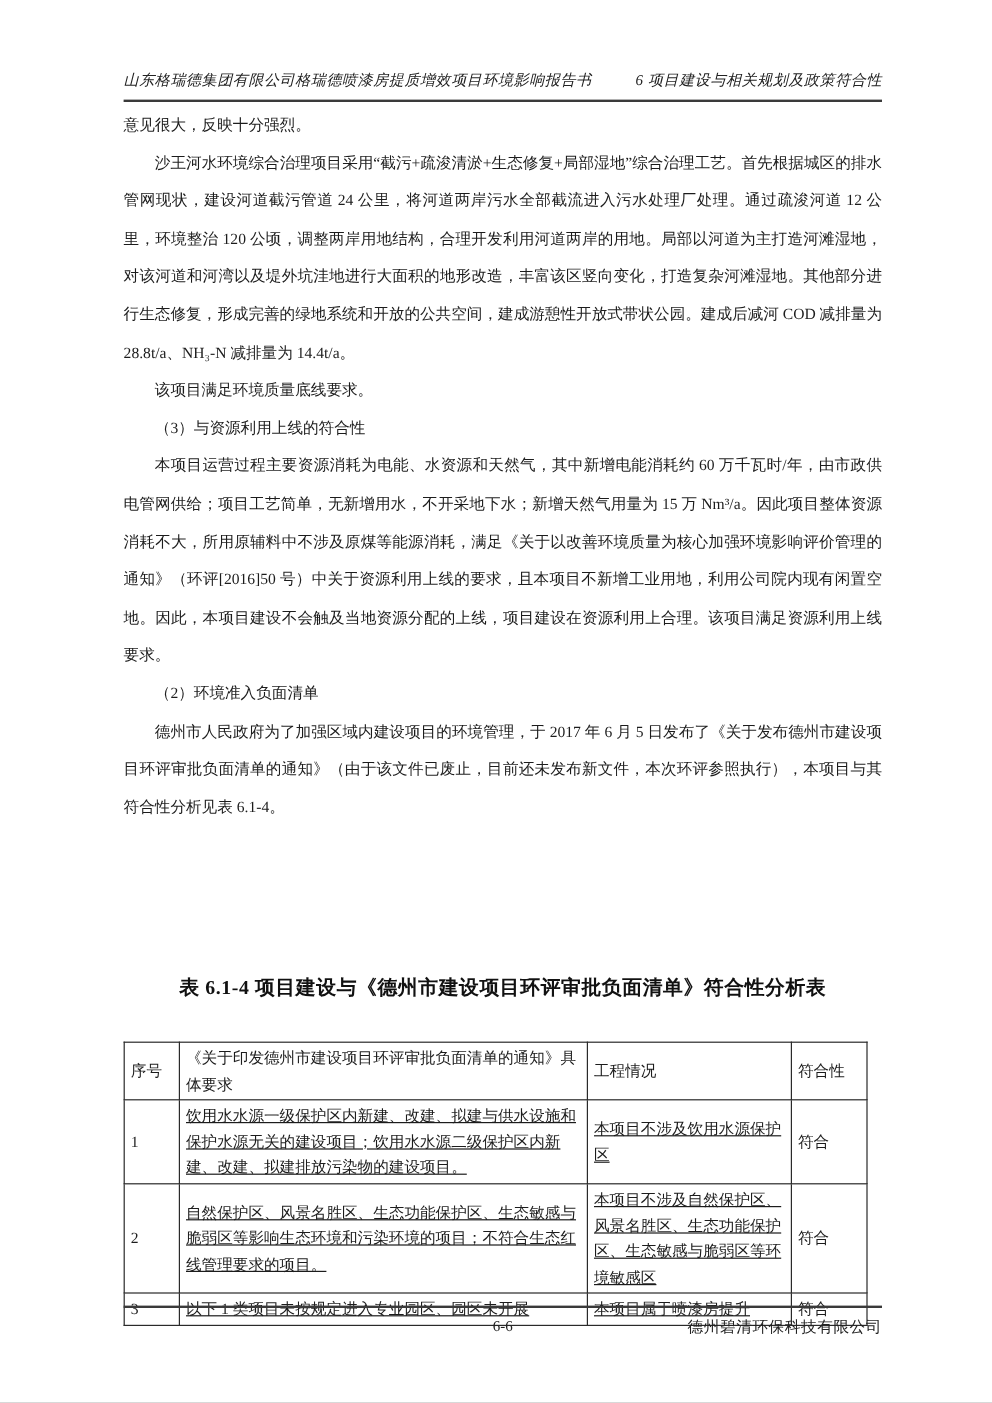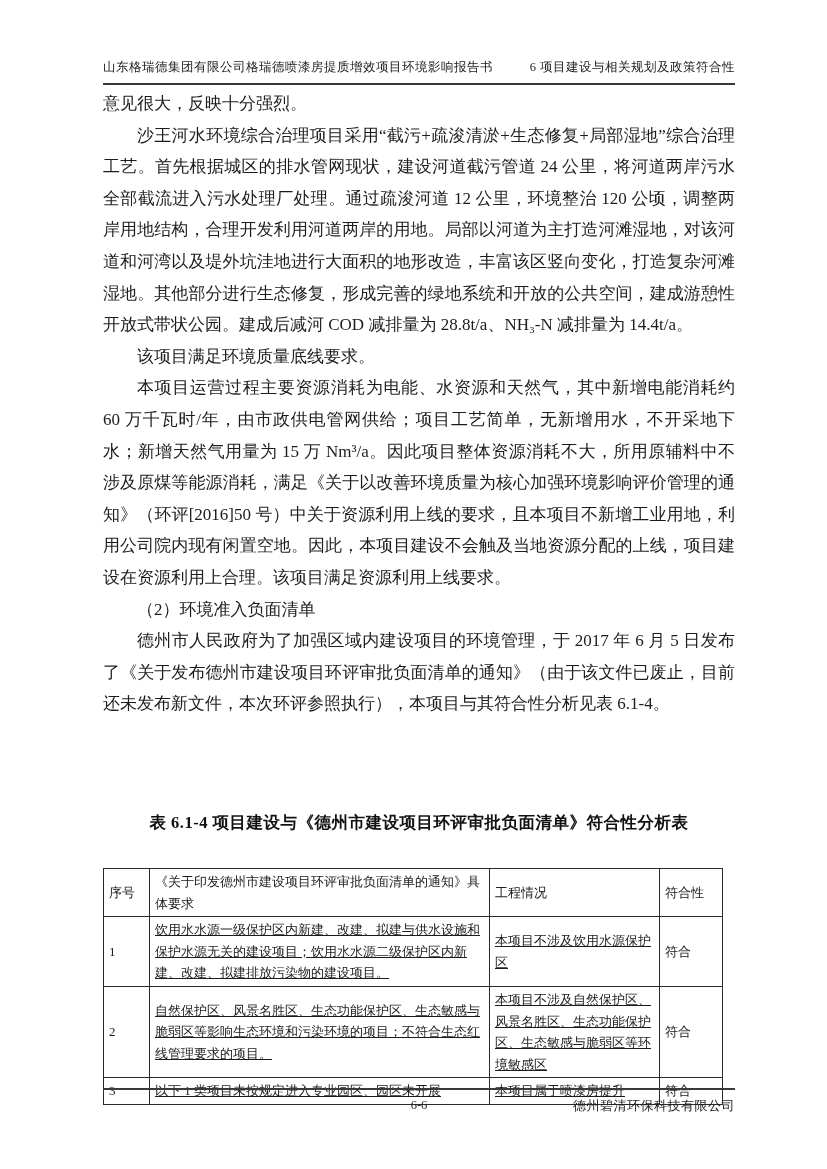--- a/index.html
+++ b/index.html
@@ -15,26 +15,27 @@
   }
   
   .header {
     position: absolute;
     top: 59px; left: 103px; width: 632px;
     display: flex; justify-content: space-between; 
     font-size: 12.5px; letter-spacing: 0.5px; color: #222;
     padding-bottom: 7px;
     border-bottom: 2px solid #3a3a3a;
     white-space: nowrap;
+    font-style: italic;
   }
   
   .bodytext {
     position: absolute;
     top: 88px; left: 103px; width: 632px;
-    font-size: 17px; line-height: 31.6px;
+    font-size: 13px; line-height: 31.6px;
     text-align: justify;
   }
   .bodytext p { margin: 0; }
   .bodytext p.indent { text-indent: 2em; }
   
   .table-section { position: absolute; top: 812px; left: 103px; width: 632px; }
   .table-title {
     font-weight: bold; text-align: center;
     font-size: 16.5px; letter-spacing: 0.5px;
     margin: 0 0 9px 0; color: #111;
@@ -79,20 +80,21 @@
 
   <div class="header">
     <span>山东格瑞德集团有限公司格瑞德喷漆房提质增效项目环境影响报告书</span>
     <span>6 项目建设与相关规划及政策符合性</span>
   </div>
 
   <div class="bodytext">
     <p>意见很大，反映十分强烈。</p>
     <p class="indent">沙王河水环境综合治理项目采用“截污+疏浚清淤+生态修复+局部湿地”综合治理工艺。首先根据城区的排水管网现状，建设河道截污管道 24 公里，将河道两岸污水全部截流进入污水处理厂处理。通过疏浚河道 12 公里，环境整治 120 公顷，调整两岸用地结构，合理开发利用河道两岸的用地。局部以河道为主打造河滩湿地，对该河道和河湾以及堤外坑洼地进行大面积的地形改造，丰富该区竖向变化，打造复杂河滩湿地。其他部分进行生态修复，形成完善的绿地系统和开放的公共空间，建成游憩性开放式带状公园。建成后减河 COD 减排量为 28.8t/a、NH₃-N 减排量为 14.4t/a。</p>
     <p class="indent">该项目满足环境质量底线要求。</p>
+    <p class="indent">（3）与资源利用上线的符合性</p>
     <p class="indent">本项目运营过程主要资源消耗为电能、水资源和天然气，其中新增电能消耗约 60 万千瓦时/年，由市政供电管网供给；项目工艺简单，无新增用水，不开采地下水；新增天然气用量为 15 万 Nm³/a。因此项目整体资源消耗不大，所用原辅料中不涉及原煤等能源消耗，满足《关于以改善环境质量为核心加强环境影响评价管理的通知》（环评[2016]50 号）中关于资源利用上线的要求，且本项目不新增工业用地，利用公司院内现有闲置空地。因此，本项目建设不会触及当地资源分配的上线，项目建设在资源利用上合理。该项目满足资源利用上线要求。</p>
     <p class="indent">（2）环境准入负面清单</p>
     <p class="indent">德州市人民政府为了加强区域内建设项目的环境管理，于 2017 年 6 月 5 日发布了《关于发布德州市建设项目环评审批负面清单的通知》（由于该文件已废止，目前还未发布新文件，本次环评参照执行），本项目与其符合性分析见表 6.1-4。</p>
   </div>
 
   <div class="table-section">
     <div class="table-title">表 6.1-4 项目建设与《德州市建设项目环评审批负面清单》符合性分析表</div>
     <table class="neg-list">
       <colgroup>
         <col class="c1">

